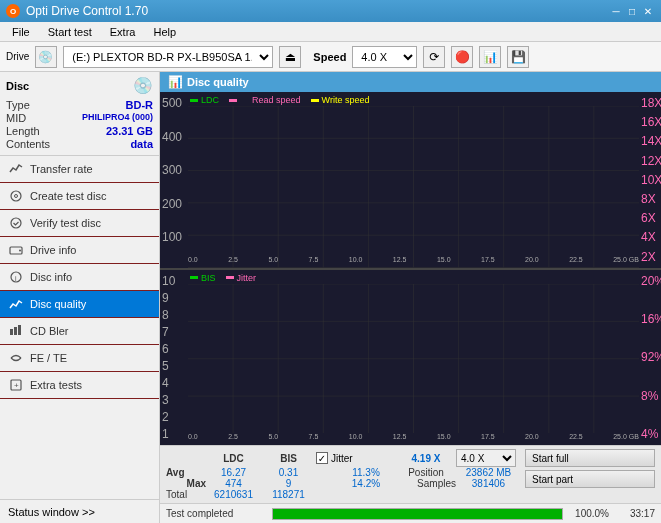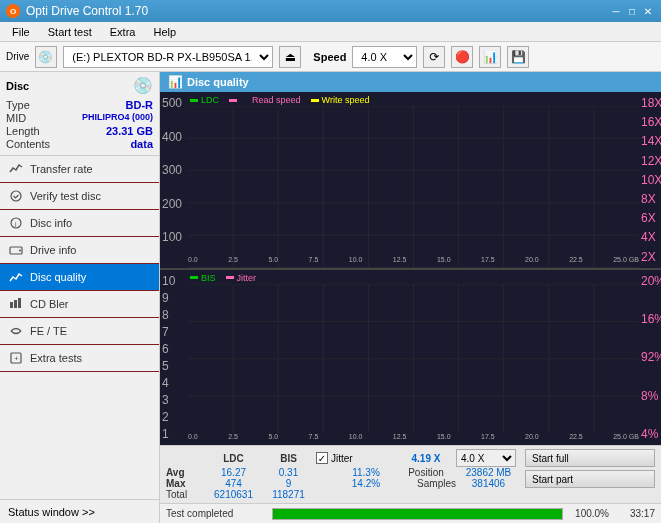--- a/index.html
+++ b/index.html
@@ -319,42 +319,51 @@
         <svg viewBox="0 0 14 14" fill="none">
             <polyline points="1,10 4,6 7,8 10,3 13,5" stroke="#555" stroke-width="1.5"></polyline>
           </svg>
       </span>
       <span>Transfer rate</span>
     </div>
     <div class="nav-item">
       <span class="nav-icon">
         <svg viewBox="0 0 14 14" fill="none">
             <circle cx="7" cy="7" r="5" stroke="#555" stroke-width="1.2"></circle>
+            <circle cx="7" cy="7" r="1.5" stroke="#555" stroke-width="1"></circle>
+          </svg>
+      </span>
+      <span>Create test disc</span>
+    </div>
+    <div class="nav-item">
+      <span class="nav-icon">
+        <svg viewBox="0 0 14 14" fill="none">
+            <circle cx="7" cy="7" r="5" stroke="#555" stroke-width="1.2"></circle>
             <path d="M4.5 7l2 2 3-3" stroke="#555" stroke-width="1.2"></path>
           </svg>
       </span>
       <span>Verify test disc</span>
+    </div>
+    <div class="nav-item">
+      <span class="nav-icon">
+        <svg viewBox="0 0 14 14" fill="none">
+            <rect x="1" y="4" width="12" height="7" rx="1" stroke="#555" stroke-width="1.2"></rect>
+            <circle cx="11" cy="7.5" r="1" fill="#555"></circle>
+          </svg>
+      </span>
+      <span>Drive info</span>
     </div>
     <div class="nav-item">
       <span class="nav-icon">
         <svg viewBox="0 0 14 14" fill="none">
             <circle cx="7" cy="7" r="5" stroke="#555" stroke-width="1.2"></circle>
             <text x="6" y="11" font-size="7" fill="#555">i</text>
           </svg>
       </span>
       <span>Disc info</span>
-    </div>
-    <div class="nav-item">
-      <span class="nav-icon">
-        <svg viewBox="0 0 14 14" fill="none">
-            <rect x="1" y="4" width="12" height="7" rx="1" stroke="#555" stroke-width="1.2"></rect>
-            <circle cx="11" cy="7.5" r="1" fill="#555"></circle>
-          </svg>
-      </span>
-      <span>Drive info</span>
     </div>
     <div class="nav-item active">
       <span class="nav-icon">
         <svg viewBox="0 0 14 14" fill="none">
             <polyline points="1,11 4,7 7,9 10,4 13,6" stroke="white" stroke-width="1.5"></polyline>
           </svg>
       </span>
       <span>Disc quality</span>
     </div>
     <div class="nav-item">
@@ -582,21 +591,21 @@
         </tr>
         <tr>
           <td style="color:#333; font-weight:bold;">Avg</td>
           <td style="text-align:center; color:#0066cc;">16.27</td>
           <td style="text-align:center; color:#0066cc;">0.31</td>
           <td style="text-align:center; color:#0066cc; padding-left:20px;">11.3%</td>
           <td style="text-align:center; color:#333;">Position</td>
           <td style="text-align:center; color:#0066cc;">23862 MB</td>
         </tr>
         <tr>
-          <td style="color:#333; font-weight:bold;">Max</td>
+          <td style="color:#333; font-weight:bold;text-align:right;">Max</td>
           <td style="text-align:center; color:#0066cc;">474</td>
           <td style="text-align:center; color:#0066cc;">9</td>
           <td style="text-align:center; color:#0066cc; padding-left:20px;">14.2%</td>
           <td style="text-align:right; color:#333;">Samples</td>
           <td style="text-align:center; color:#0066cc;">381406</td>
         </tr>
         <tr>
           <td style="color:#333; font-weight:normal;">Total</td>
           <td style="text-align:center; color:#0066cc;">6210631</td>
           <td style="text-align:center; color:#0066cc;">118271</td>

